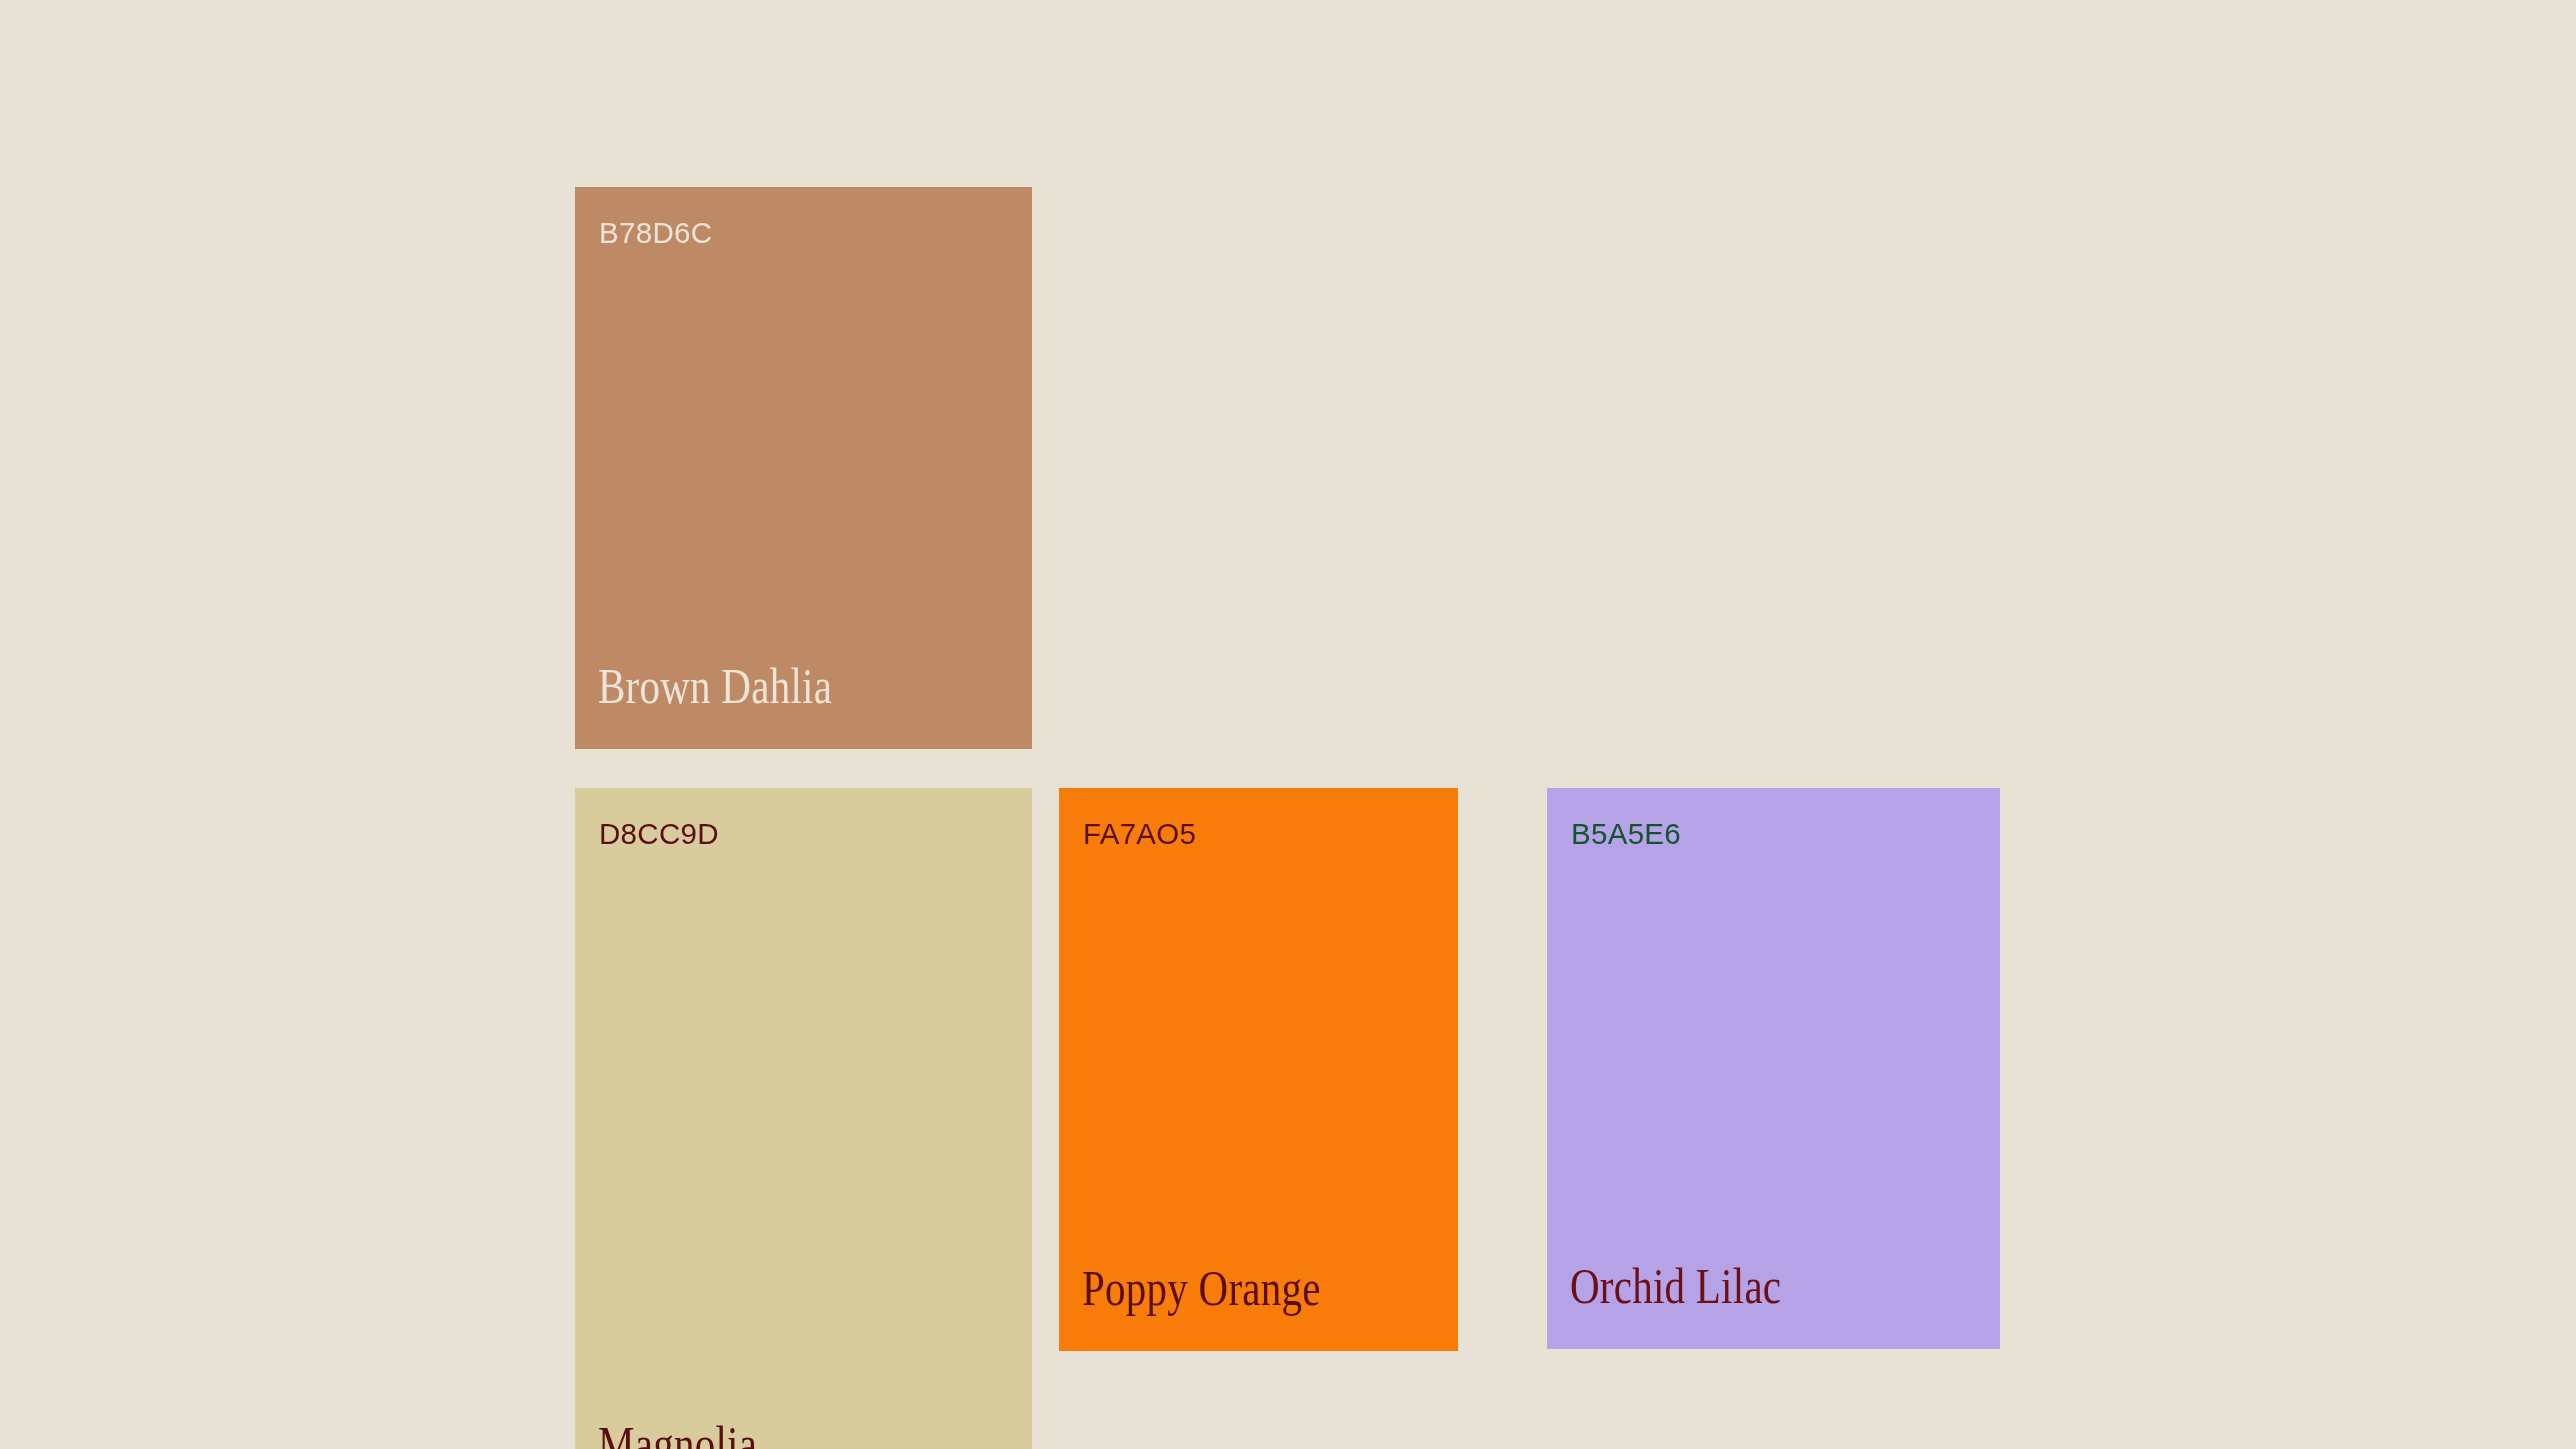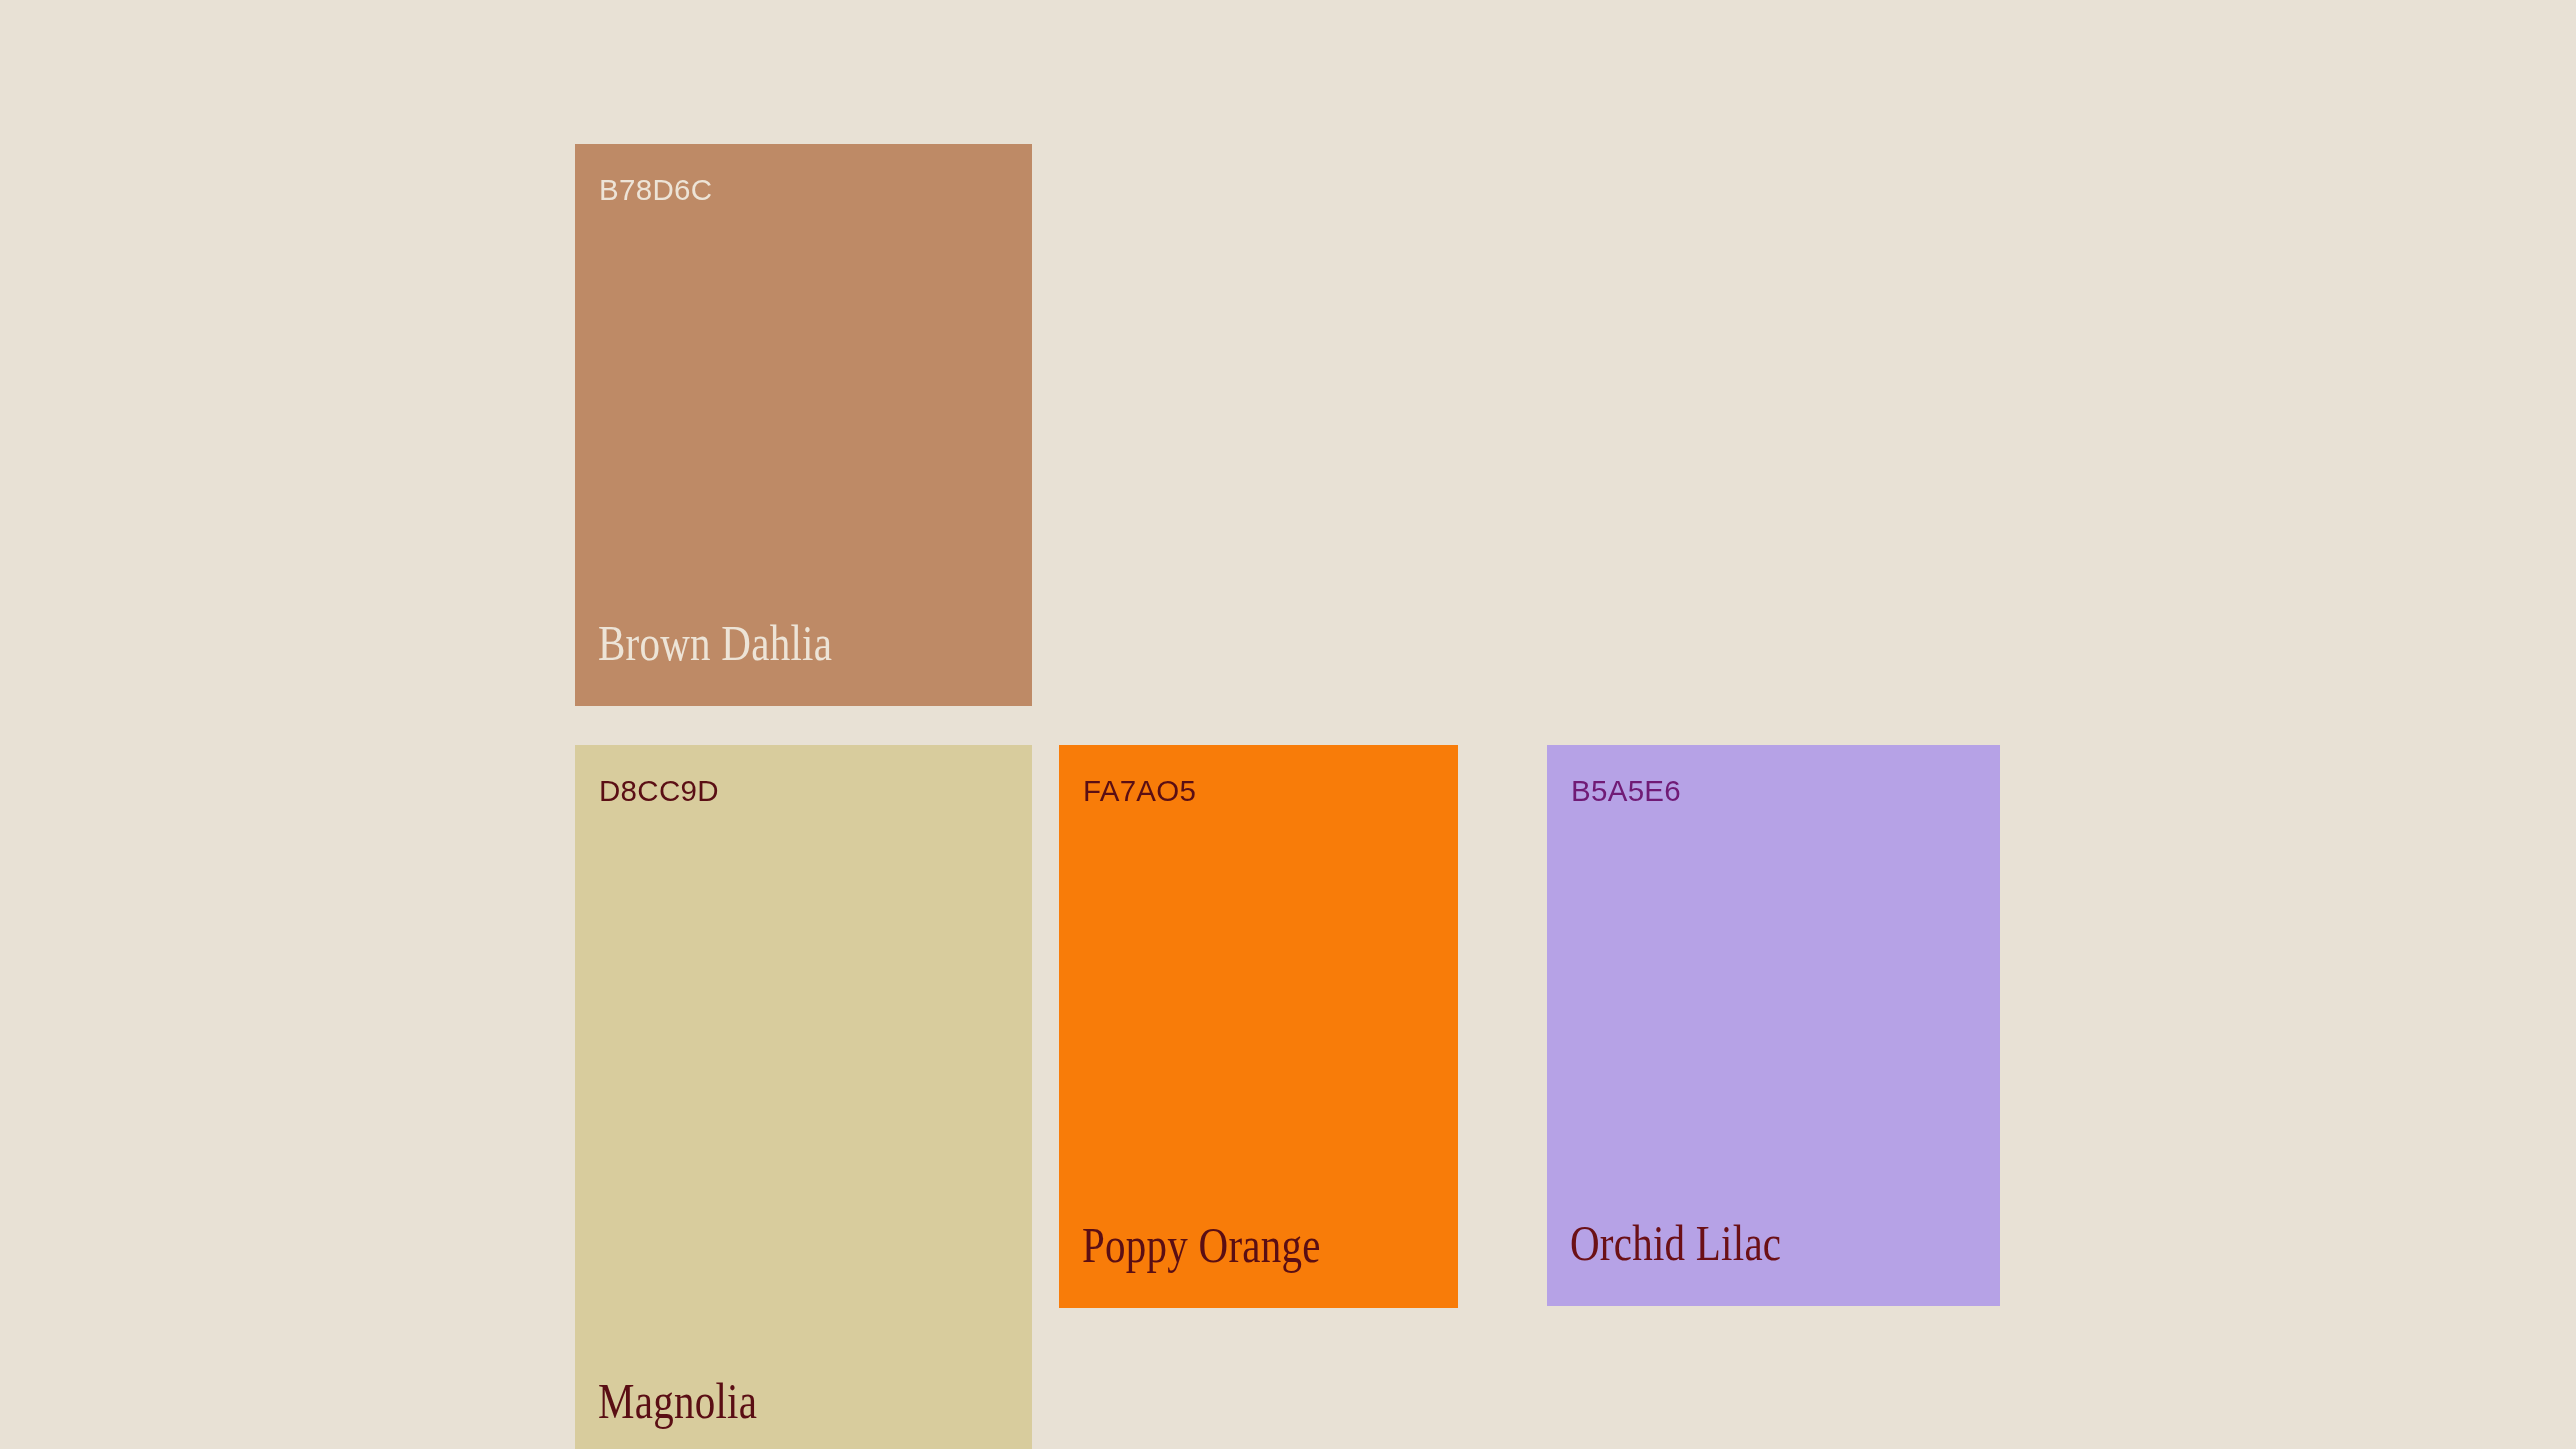--- a/index.html
+++ b/index.html
@@ -19,20 +19,21 @@
     position: relative;
     width: 2576px;
     height: 1449px;
     background: #E8E1D5;
   }
 
   .swatch {
     position: absolute;
     box-sizing: border-box;
     overflow: hidden;
+    margin-top: 43px;
   }
 
   .swatch-hex {
     position: absolute;
     left: 24px;
     top: 31px;
     font-family: "Liberation Sans", sans-serif;
     font-size: 29.5px;
     font-weight: 400;
     letter-spacing: 0.3px;
@@ -65,17 +66,17 @@
     </div>
     <div class="swatch" style="left: 575px; top: 745px; width: 457px; height: 719px; background: rgb(216, 204, 157);">
       <div class="swatch-hex" style="color: rgb(90, 14, 20);">D8CC9D</div>
       <div class="swatch-name" style="color: rgb(90, 14, 20);">Magnolia</div>
     </div>
     <div class="swatch" style="left: 1059px; top: 745px; width: 399px; height: 563px; background: rgb(248, 124, 9);">
       <div class="swatch-hex" style="color: rgb(90, 14, 20);">FA7AO5</div>
       <div class="swatch-name" style="color: rgb(90, 14, 20);">Poppy Orange</div>
     </div>
     <div class="swatch" style="left: 1547px; top: 745px; width: 453px; height: 561px; background: rgb(182, 162, 230);">
-      <div class="swatch-hex" style="color: #701a75;">B5A5E6</div>
+      <div class="swatch-hex" style="color: #14532d;">B5A5E6</div>
       <div class="swatch-name" style="color: rgb(107, 16, 22);">Orchid Lilac</div>
     </div>
   </div>
 
 
 </body></html>

